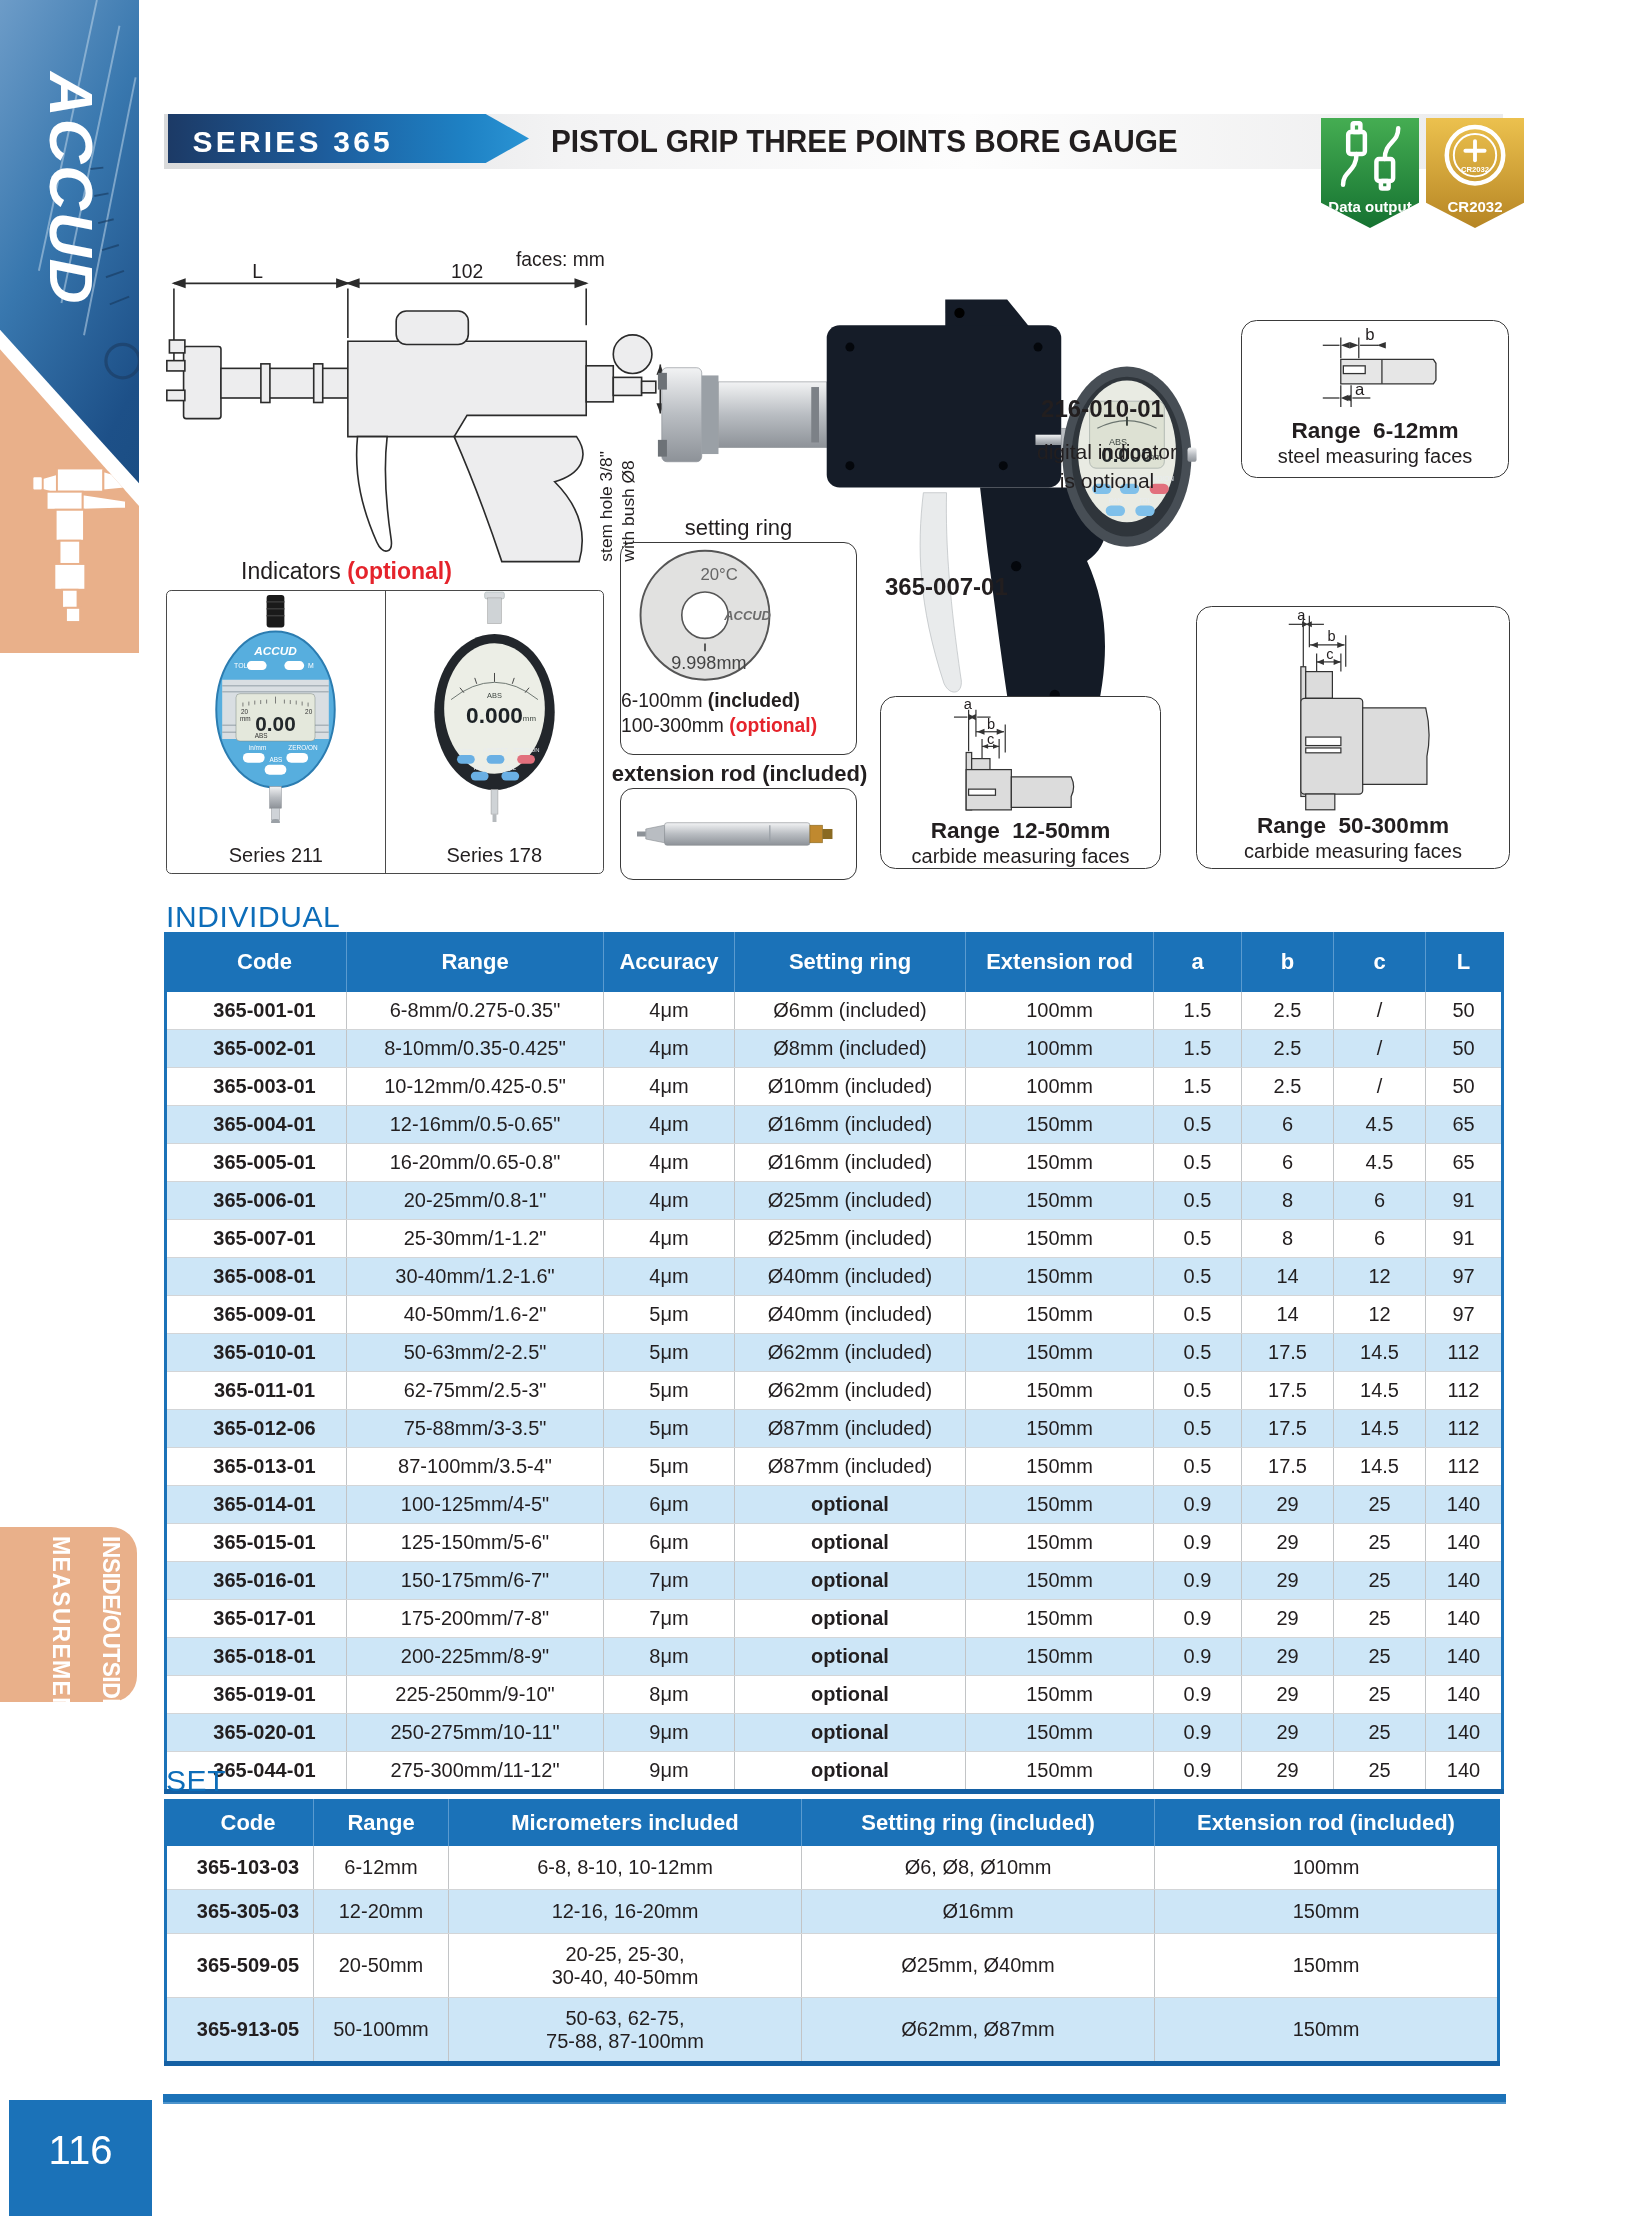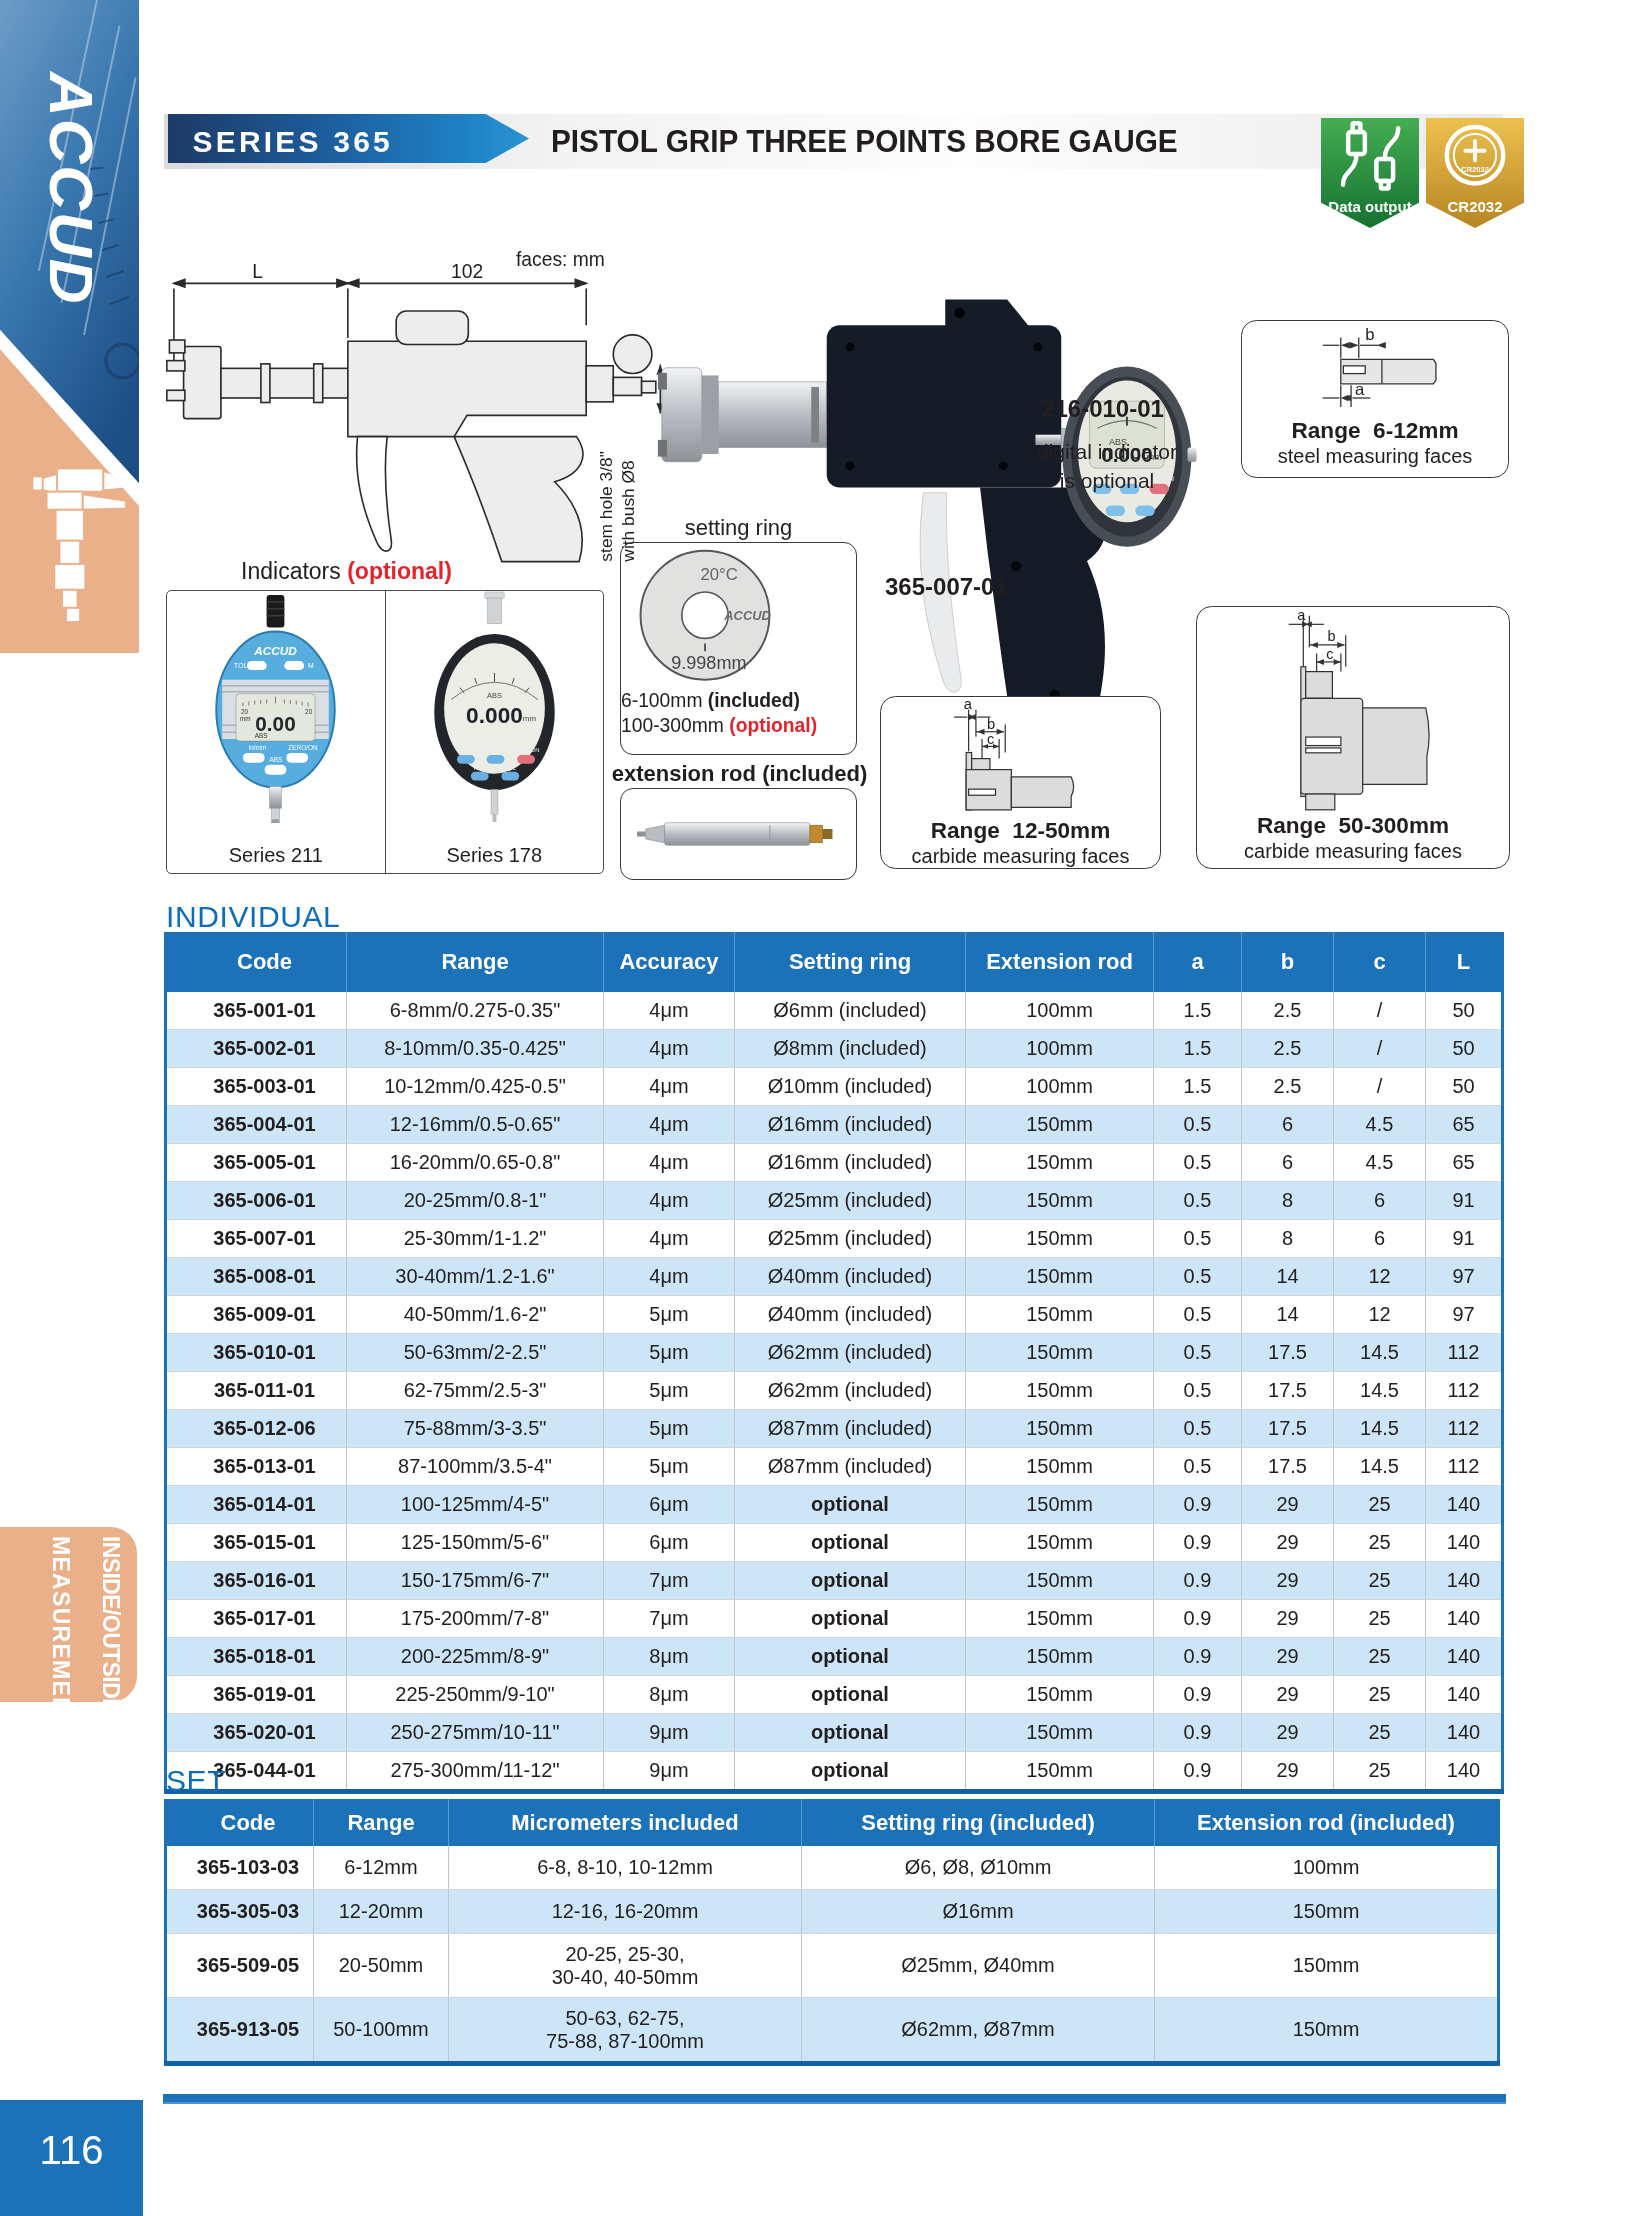--- a/index.html
+++ b/index.html
@@ -14,21 +14,21 @@
               clip-path:polygon(0 0,100% 0,100% 74%,0 50.5%);}
   .photo-tan{position:absolute;inset:0;background:#e9b08a;
              clip-path:polygon(0 53.5%,100% 77.5%,100% 100%,0 100%);}
   .accud-logo{left:107px;top:72px;transform:rotate(90deg);transform-origin:0 0;
               font-size:62px;font-weight:bold;font-style:italic;color:#fff;letter-spacing:1.9px;white-space:nowrap;}
   .sidebar-tab{left:0;top:1527px;width:137px;height:175px;background:#e9b08a;border-radius:0 26px 26px 0;}
   .tab-text{position:absolute;transform:rotate(90deg);transform-origin:0 0;color:#fff;
             font-weight:bold;font-size:23px;letter-spacing:-0.6px;white-space:nowrap;}
   .tab-text.l1{left:124px;top:9px;}
   .tab-text.l2{left:74px;top:9px;letter-spacing:1.3px;}
-  .page-num-block{left:0;top:2100px;width:143px;height:117px;background:#1b72b8;color:#fff;
+  .page-num-block{left:9px;top:2100px;width:143px;height:117px;background:#1b72b8;color:#fff;
                   text-align:center;font-size:40px;padding-top:28px;box-sizing:border-box;}
 
   
   .header-bar{left:164px;top:114px;width:1339px;height:55px;
               background:linear-gradient(to right,#d9dadb 0%,#f3f3f4 30%,#fdfdfd 60%,#ebebec 100%);}
   .series-banner{position:absolute;left:4px;top:0;width:361px;height:49px;
                  background:linear-gradient(to right,#1c3a66,#1d5e9e 45%,#1e81c4 82%,#2a94d4);
                  clip-path:polygon(0 0,88% 0,100% 50%,88% 100%,0 100%);}
   .series-banner span{display:block;color:#fff;font-weight:bold;font-size:30px;letter-spacing:3.2px;
                       line-height:55px;padding-left:24.5px;}

